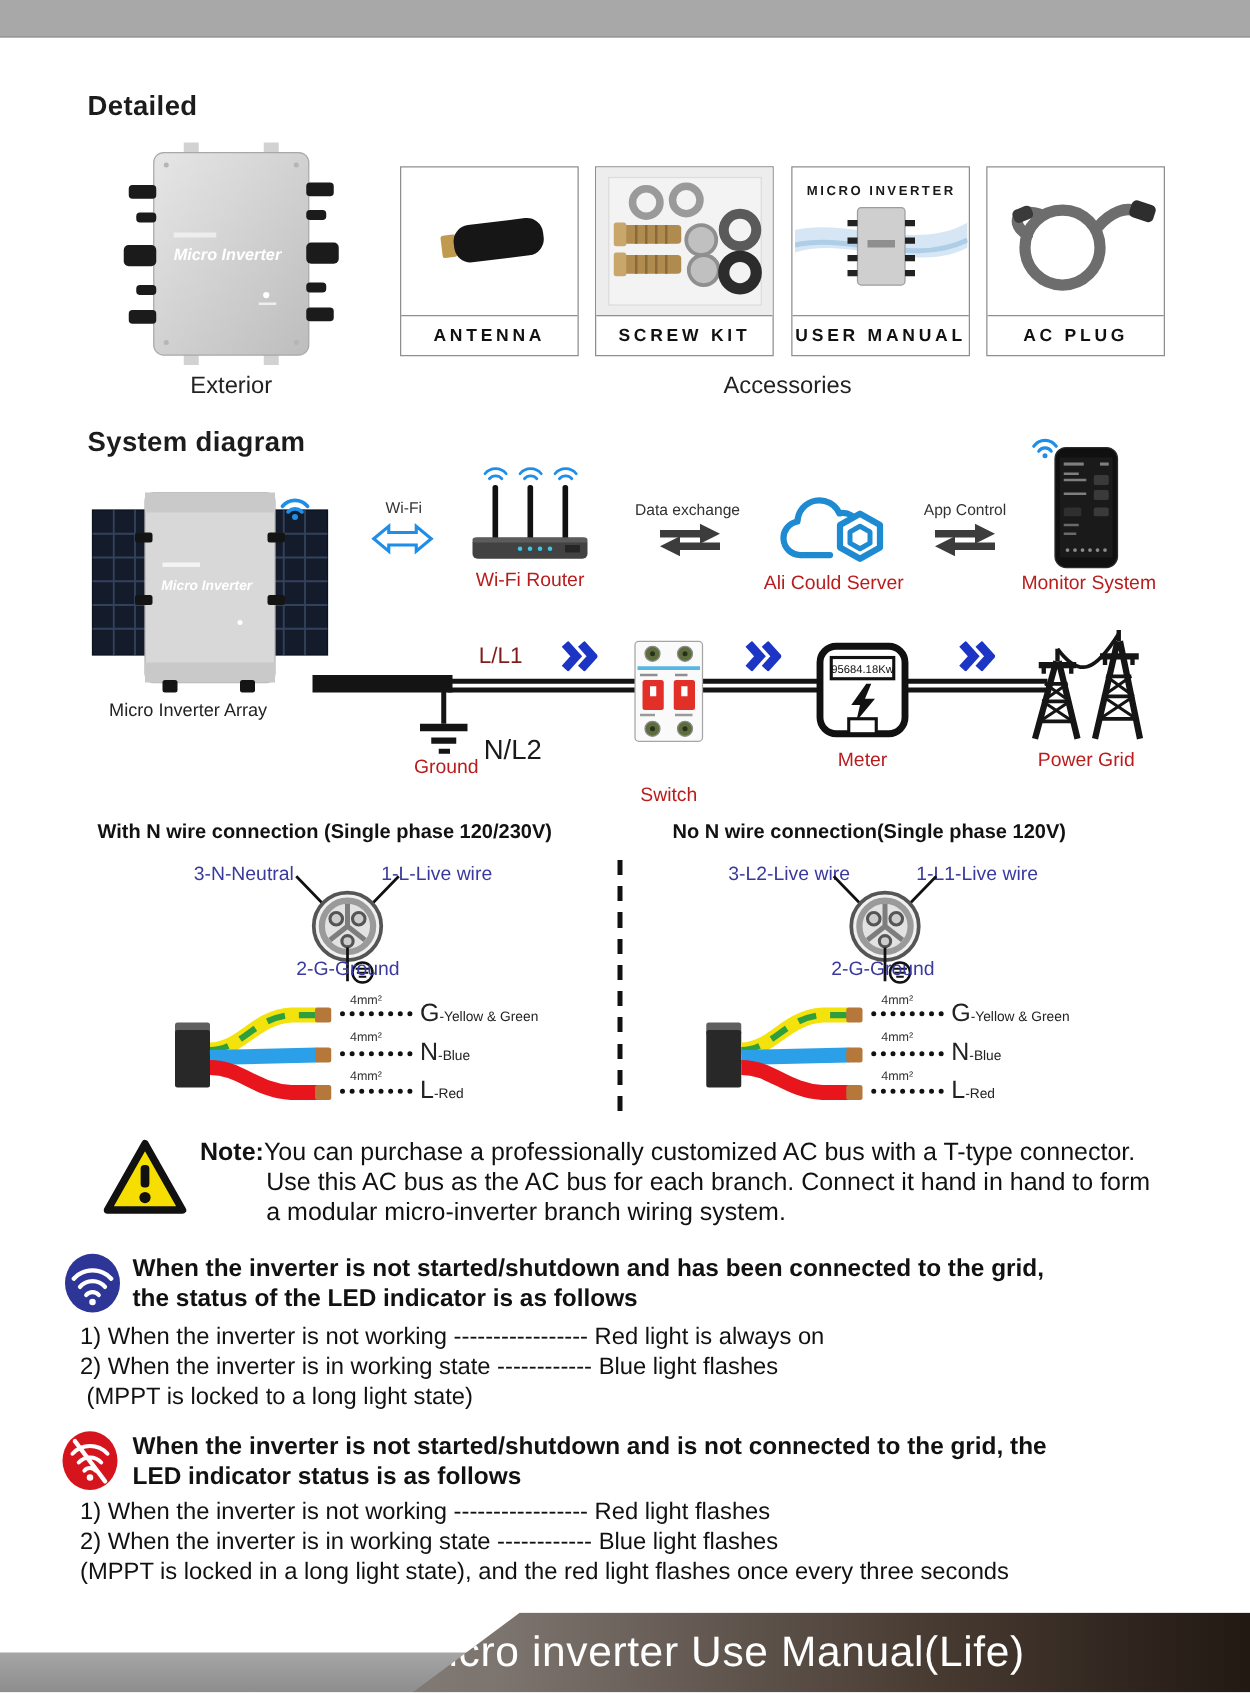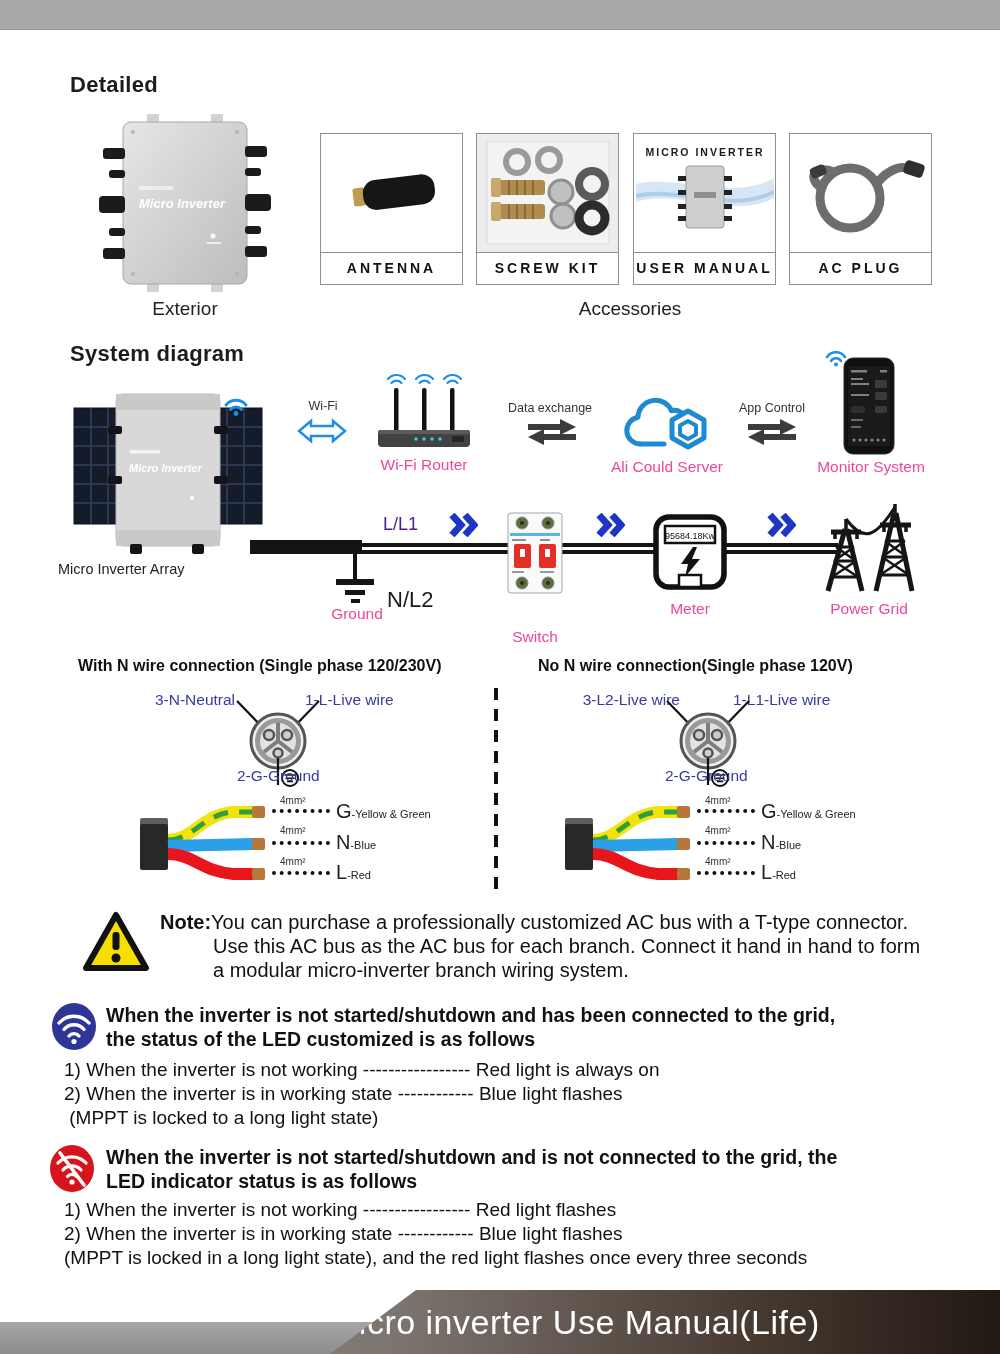--- a/index.html
+++ b/index.html
@@ -2,21 +2,21 @@
 <html><head>
 <meta charset="utf-8">
 <style>
 *{margin:0;padding:0;box-sizing:border-box}
 html,body{background:#fff}
 body{font-family:"Liberation Sans",sans-serif;color:#1a1a1a}
 #page{position:relative;width:1000px;height:1354px;background:#fff;overflow:hidden}
 .abs{position:absolute}
 .h1{font-size:22px;font-weight:bold;color:#1c1c1c;letter-spacing:.3px}
 .cap{font-size:19px;color:#222;text-align:center}
-.dcap{font-size:15.5px;color:#ec4899;text-align:center}
+.dcap{font-size:15.5px;color:#b91c1c;text-align:center}
 .scap{font-size:12.5px;color:#333;text-align:center}
 .acc-box{position:absolute;top:133px;width:143px;height:152px;border:1.5px solid #8f8f8f;background:#fff}
 .acc-img{height:119px;border-bottom:1.5px solid #8f8f8f;display:flex;align-items:center;justify-content:center;overflow:hidden}
 .acc-label{height:29px;display:flex;align-items:center;justify-content:center;font-weight:bold;font-size:14px;letter-spacing:3px;color:#111}
 .wt{font-size:16px;font-weight:bold;color:#111}
 .pin{font-size:15.5px;color:#3a3a9e}
 .dash-div{width:4px;background:repeating-linear-gradient(180deg,#111 0 12px,transparent 12px 21px)}
 .dots{height:0;border-top:4.5px dotted #111}
 .gauge{font-size:10px;color:#333}
 .wlabel{display:flex;align-items:baseline;color:#222}
@@ -177,21 +177,21 @@
         <rect x="142" y="40" width="14" height="8" rx="2"></rect>
           <rect x="142" y="90" width="14" height="8" rx="2"></rect>
         <rect x="58" y="158" width="12" height="10" rx="2"></rect>
           <rect x="120" y="158" width="12" height="10" rx="2"></rect>
       </g>
       <rect x="58" y="64" width="30" height="3.5" fill="#f4f4f4"></rect>
       <text x="57" y="86" font-size="11" font-style="italic" font-weight="bold" fill="#ffffff">Micro Inverter</text>
       <circle cx="120" cy="112" r="2" fill="#fff"></circle>
     </svg>
   </div>
-  <div class="abs" style="left:58px;top:561px;width:185px;font-size:14.5px;color:#222;">Micro Inverter Array</div>
+  <div class="abs" style="left:58px;top:561px;width:185px;font-size:14.5px;color:#222;text-align:center">Micro Inverter Array</div>
 
   <div class="abs" style="left:222px;top:394px">
     <svg width="28" height="24" viewBox="0 0 28 24">
       <g fill="none" stroke-width="3" stroke-linecap="round" stroke="#1e8ee8">
         <path d="M4 11 A 13 13 0 0 1 24 11"></path>
         <path d="M8.5 15.5 A 7.5 7.5 0 0 1 19.5 15.5"></path>
       </g>
       <circle cx="14" cy="19.5" r="2.4" fill="#1e8ee8"></circle>
     </svg>
   </div>
@@ -290,21 +290,21 @@
           <circle cx="36" cy="84" r="1.5"></circle>
           <circle cx="42" cy="84" r="1.5"></circle>
         </g>
     </svg>
   </div>
   <div class="abs dcap" style="left:812px;top:458px;width:118px">Monitor System</div>
 
   <div class="abs" style="left:250px;top:540px;width:112px;height:14px;background:#141414"></div>
   <div class="abs" style="left:358px;top:543px;width:480px;height:3.5px;background:#141414"></div>
   <div class="abs" style="left:358px;top:550px;width:480px;height:3.5px;background:#141414"></div>
-  <div class="abs" style="left:383px;top:514px;font-size:18px;color:#4c1d95">L/L1</div>
+  <div class="abs" style="left:383px;top:514px;font-size:18px;color:#7f1d1d">L/L1</div>
   <div class="abs" style="left:387px;top:587px;font-size:22px;color:#1a1a1a">N/L2</div>
 
   <div class="abs" style="left:448px;top:513px">
     <svg width="30" height="24" viewBox="0 0 30 24">
         <g class="chev" stroke="#1d35c4">
           <path d="M4 2 L13 12 L4 22"></path>
           <path d="M17 2 L26 12 L17 22"></path>
         </g>
       </svg>
   </div>
@@ -506,21 +506,21 @@
       <ellipse cx="23" cy="24.5" rx="22" ry="23.5" fill="#2d3596"></ellipse>
       <g fill="none" stroke="#fff" stroke-width="3.4" stroke-linecap="round">
         <path d="M8 21 A 20 20 0 0 1 38 21"></path>
         <path d="M13 27.5 A 13 13 0 0 1 33 27.5"></path>
         <path d="M18 34 A 6.5 6.5 0 0 1 28 34"></path>
       </g>
       <circle cx="23" cy="39.5" r="2.6" fill="#fff"></circle>
     </svg>
   </div>
   <div class="abs ledhead" style="left:106px;top:1003px">When the inverter is not started/shutdown and has been connected to the grid,</div>
-  <div class="abs ledhead" style="left:106px;top:1027px">the status of the LED customized is as follows</div>
+  <div class="abs ledhead" style="left:106px;top:1027px">the status of the LED indicator is as follows</div>
   <div class="abs leditems" style="left:64px;top:1058px">1) When the inverter is not working ----------------- Red light is always on</div>
   <div class="abs leditems" style="left:64px;top:1082px">2) When the inverter is in working state ------------ Blue light flashes</div>
   <div class="abs leditems" style="left:64px;top:1106px"> (MPPT is locked to a long light state)</div>
 
   <div class="abs" style="left:49px;top:1144px">
     <svg width="46" height="49" viewBox="0 0 46 49">
       <ellipse cx="23" cy="24.5" rx="22" ry="23.5" fill="#d6141e"></ellipse>
       <g fill="none" stroke="#fff" stroke-width="3.2" stroke-linecap="round">
         <path d="M9 19 A 19 19 0 0 1 37 19"></path>
         <path d="M14 26 A 12 12 0 0 1 32 26"></path>

